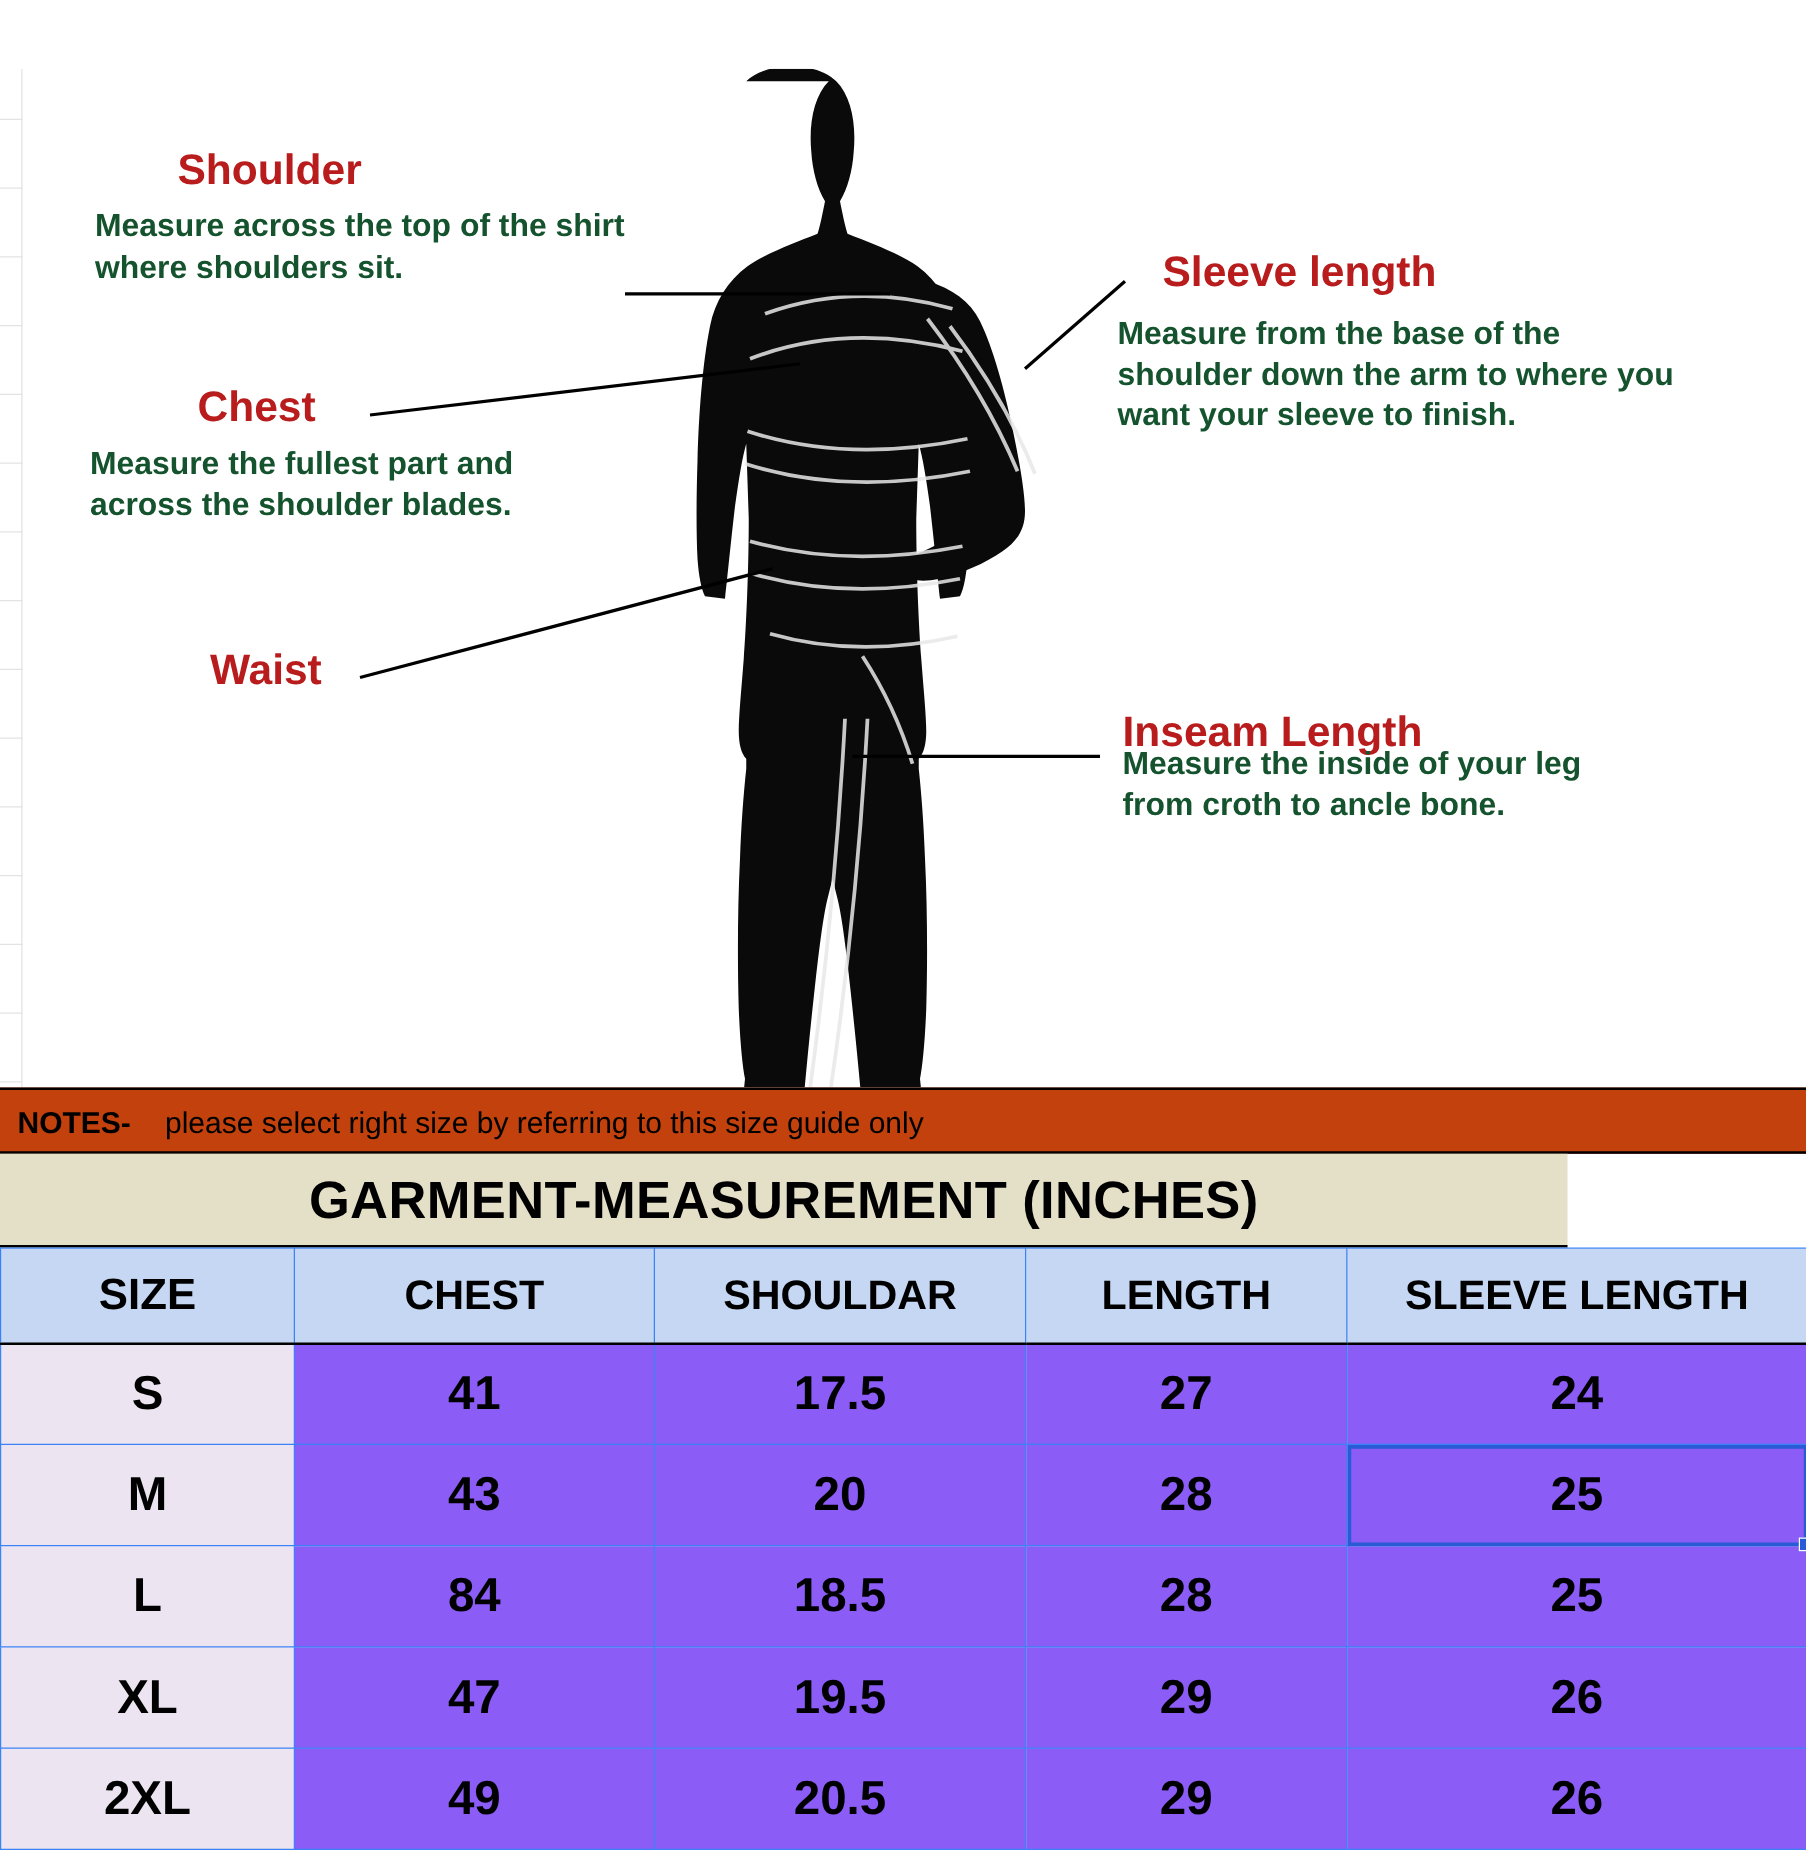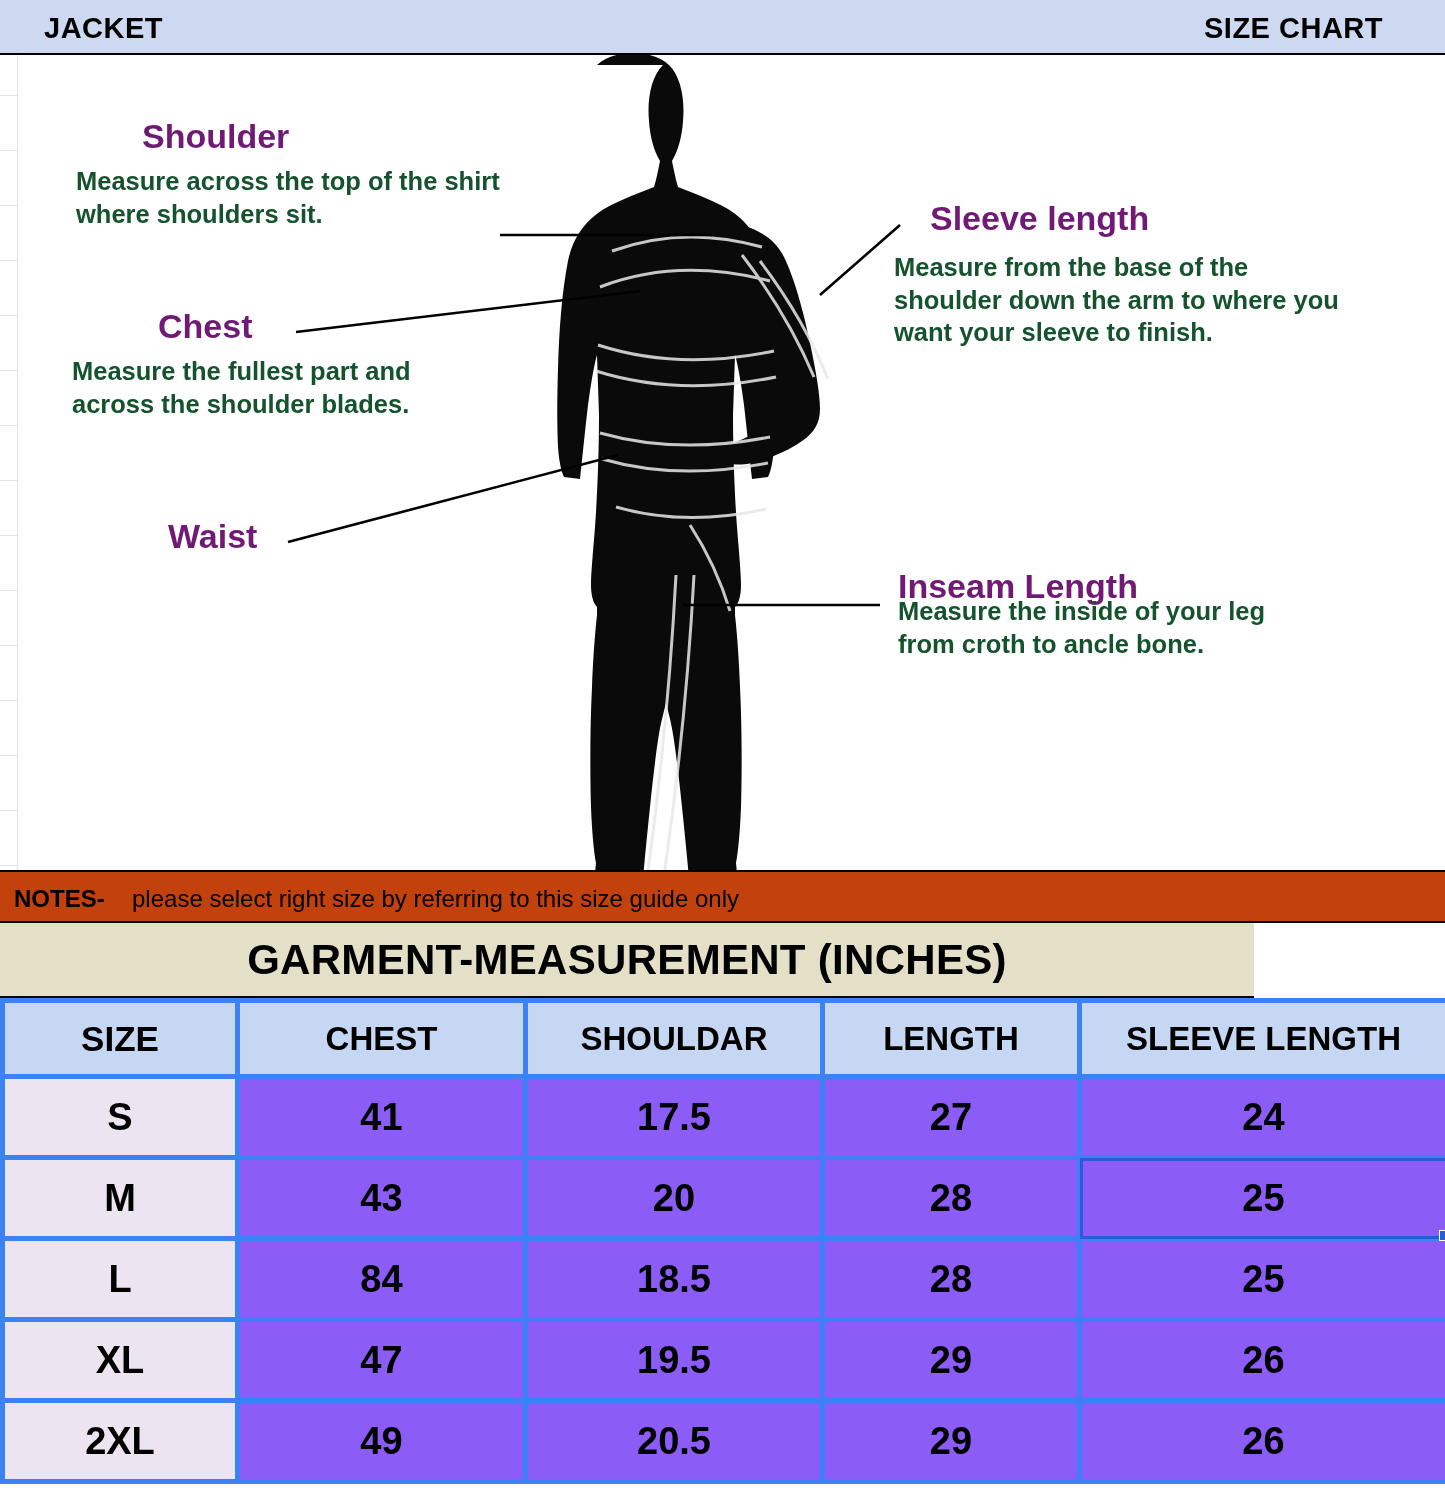--- a/index.html
+++ b/index.html
@@ -56,21 +56,21 @@
   }
   .vline {
     position: absolute; left: 17px; top: 0; width: 1px; height: 815px;
     background: #e3e3e3;
   }
 
   .label-head {
     position: absolute;
     font-size: 34px;
     font-weight: bold;
-    color: #701a75;
+    color: #b91c1c;
     white-space: nowrap;
   }
   .label-body {
     position: absolute;
     font-size: 25.5px;
     color: #14532d;
     line-height: 1.28;
     font-weight: bold;
   }
 
@@ -113,21 +113,21 @@
   
   table.size-table {
     position: absolute;
     left: 0; top: 998px;
     width: 1445px;
     border-collapse: collapse;
     table-layout: fixed;
   }
   table.size-table th,
   table.size-table td {
-    border: 5px solid #3b82f6;
+    border: 1px solid #3b82f6;
     text-align: center;
     color: #000;
   }
   table.size-table thead th {
     background: #c5d7f2;
     height: 76px;
     font-size: 33px;
     font-weight: bold;
     border-bottom: 2px solid #000;
   }
@@ -162,24 +162,20 @@
     width: 9px; height: 9px;
     background: #2a5bd7;
     border: 1px solid #ffffff;
   }
 </style>
 </head>
 <body>
 
 <div id="page">
 
-  <div class="header-band">
-    <div class="hb-left">JACKET</div>
-    <div class="hb-right">SIZE CHART</div>
-  </div>
 
   <div class="illus">
 
     <div class="grid-lines">
       <i style="top:40px"></i>
         <i style="top:95px"></i>
         <i style="top:150px"></i>
       <i style="top:205px"></i>
         <i style="top:260px"></i>
         <i style="top:315px"></i>

